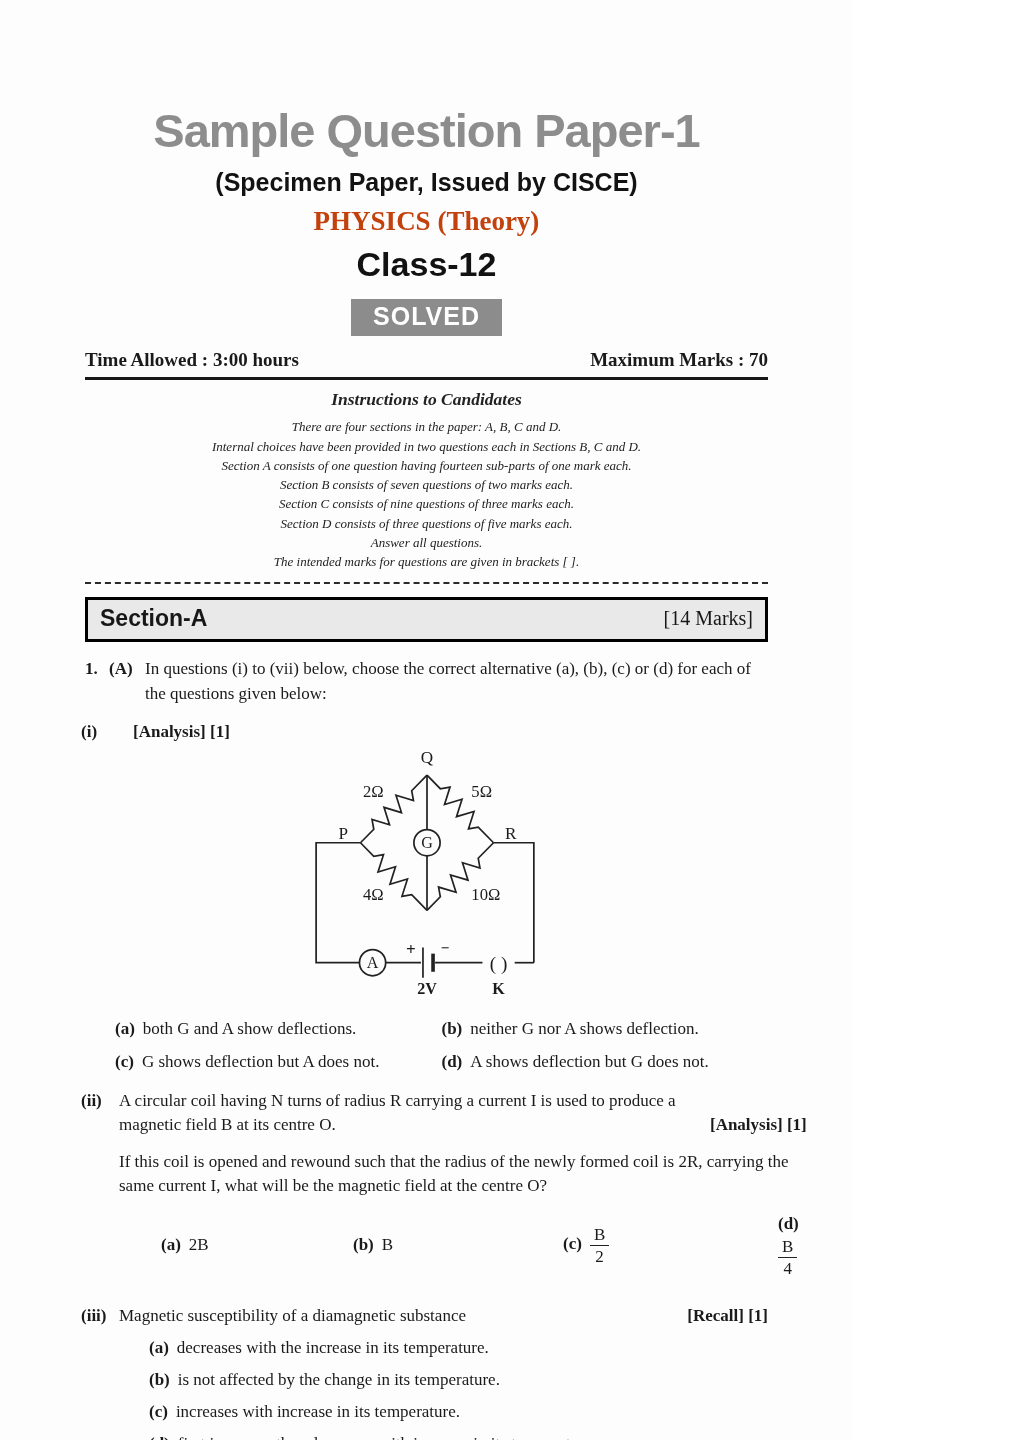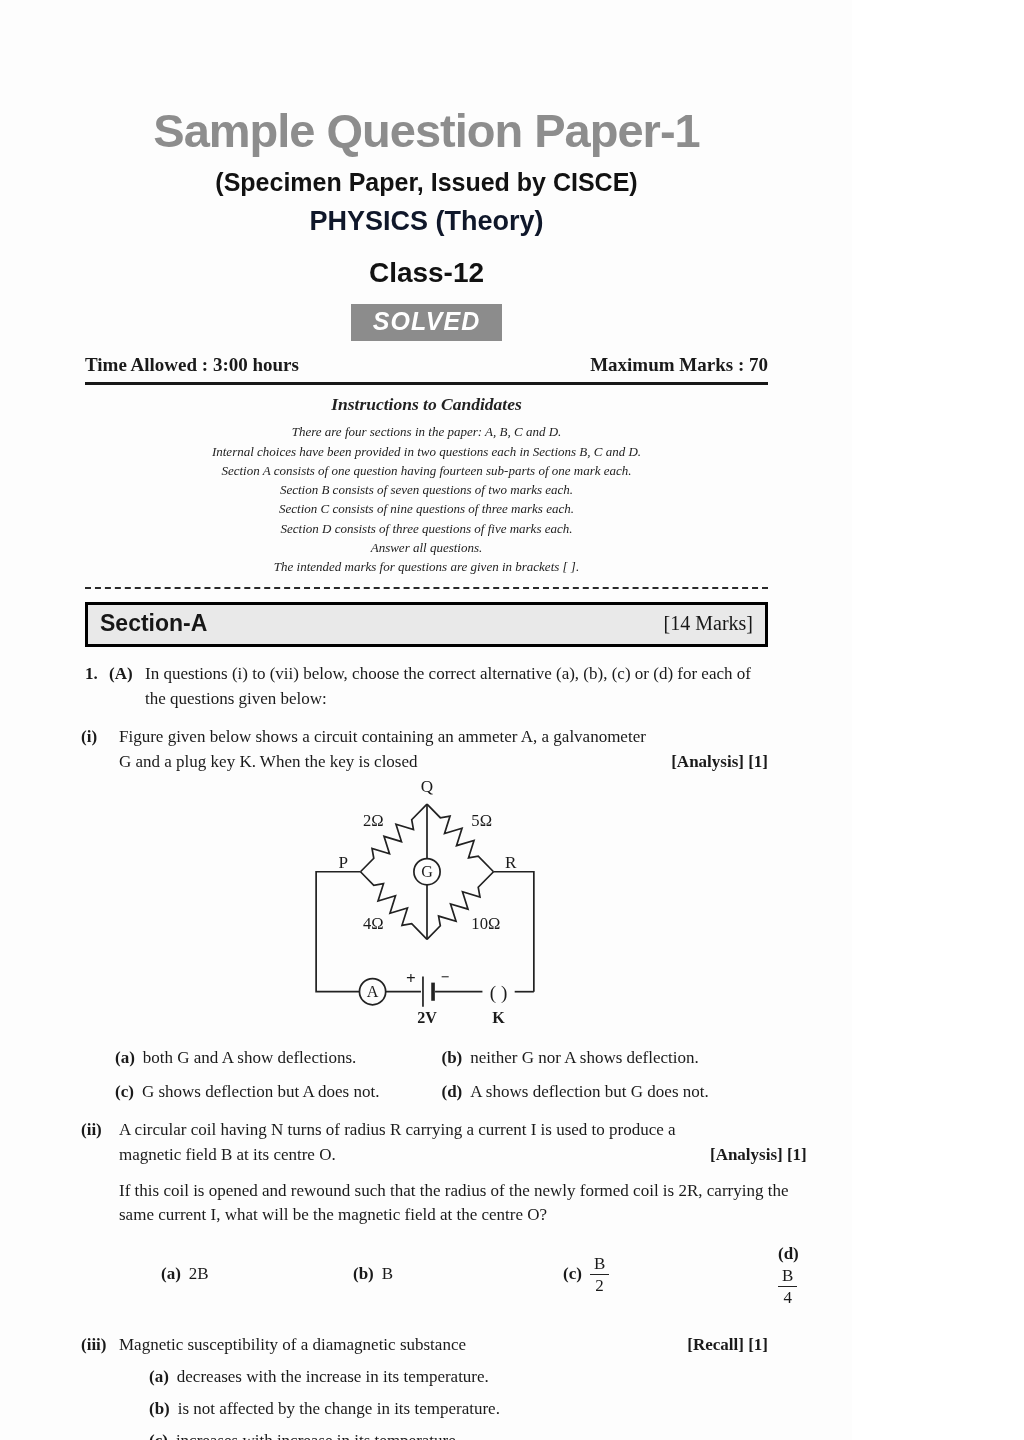--- a/index.html
+++ b/index.html
@@ -21,28 +21,28 @@
     font-size:47px;
     letter-spacing:-1px;
     color:#8d8d8d;
     line-height:1.05;
   }
   .subtitle{
     text-align:center;font-family:"Liberation Sans",sans-serif;
     font-weight:bold;font-size:25px;color:#121212;margin-top:13px;
   }
   .subject{
-    text-align:center;font-family:Liberation Sans, sans-serif;
-    font-weight:bold;font-size:27px;color:#0f172a;margin-top:9px;
+    text-align:center;font-family:Liberation Serif, serif;
+    font-weight:bold;font-size:27px;color:#c2410c;margin-top:9px;
   }
   .klass{
     text-align:center;font-family:"Liberation Sans",sans-serif;
-    font-weight:bold;font-size:28px;color:#121212;margin-top:20px;
-  }
-  .badge-wrap{text-align:center;margin-top:15px;font-style:italic;}
+    font-weight:bold;font-size:34px;color:#121212;margin-top:8px;
+  }
+  .badge-wrap{text-align:center;margin-top:15px;}
   .badge{
     display:inline-block;background:#8c8c8c;color:#ffffff;
     font-family:"Liberation Sans",sans-serif;font-weight:bold;
     font-size:25px;letter-spacing:1px;padding:3px 22px 5px;
   }
   .meta-row{
     display:flex;justify-content:space-between;
     font-weight:bold;font-size:19px;margin-top:13px;
   }
   .rule{border:0;border-top:3px solid #181818;margin:6px 0 9px;}
@@ -121,21 +121,20 @@
 
   <div class="q q1">
     <span class="qnum">1.</span>
     <span class="qpart">(A)</span>
     <span class="qtext">In questions (i) to (vii) below, choose the correct alternative (a), (b), (c) or (d) for each of the questions given below:</span>
   </div>
 
   <div class="q subq">
     <span class="qlabel">(i)</span>
     <div class="qbody">
-      <span class="qtext">Figure given below shows a circuit containing an ammeter A, a galvanometer G and a plug key K. When the key is closed</span>
       <span class="qtag">[Analysis] [1]</span>
     </div>
   </div>
 
   <div class="circuit-wrap">
     <svg class="csvg" width="268" height="252" viewBox="0 0 264 250">
 
       <g transform="translate(66,93) rotate(-45.43) scale(0.9405,1)">
         <path class="wire" vector-effect="non-scaling-stroke" d="M0 0 h20 l6 -8 l9 16 l9 -16 l9 16 l9 -16 l9 16 l6 -8 h23"></path>
       </g>

